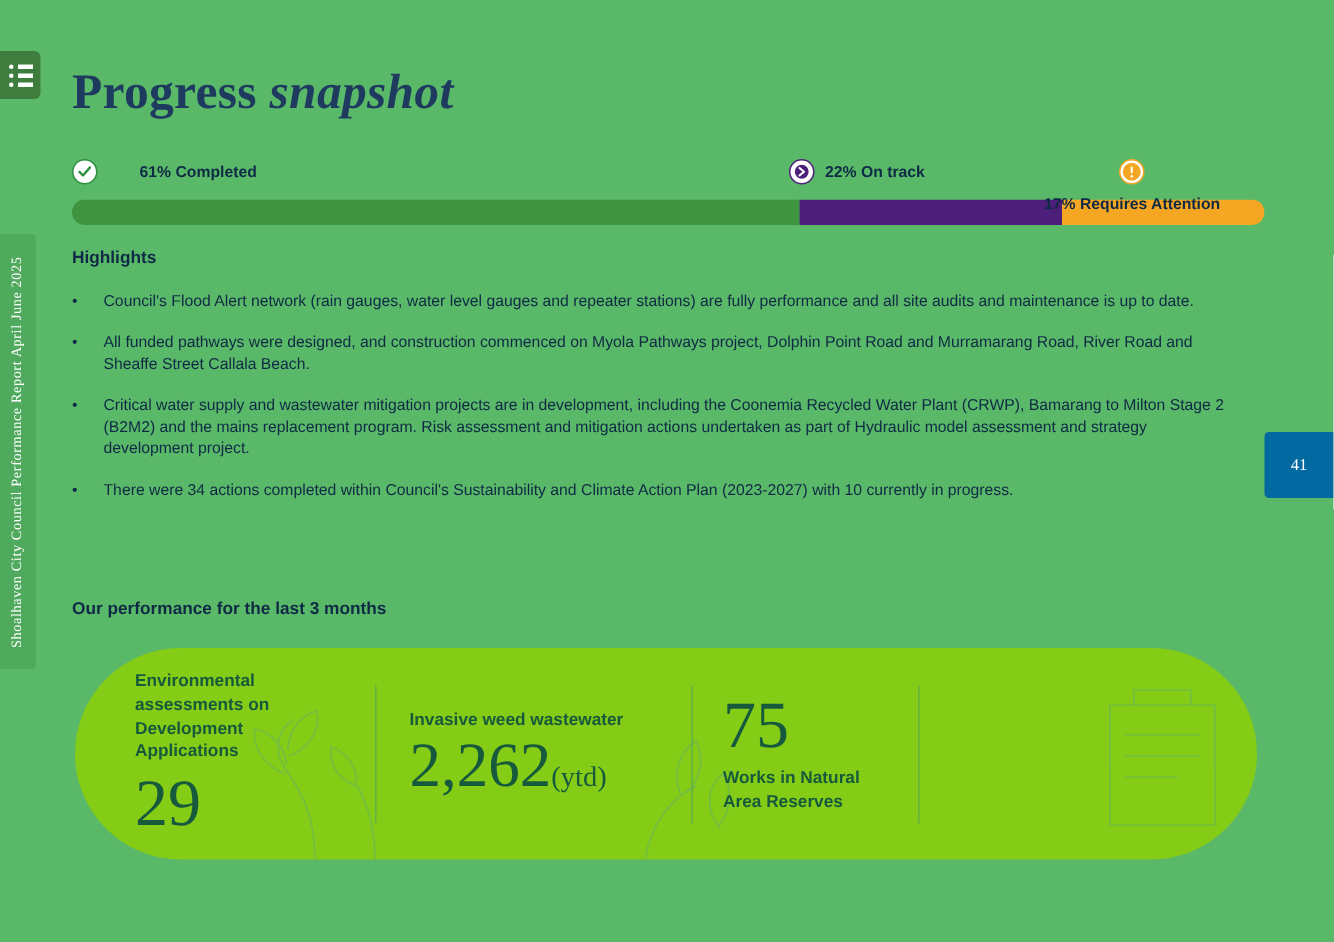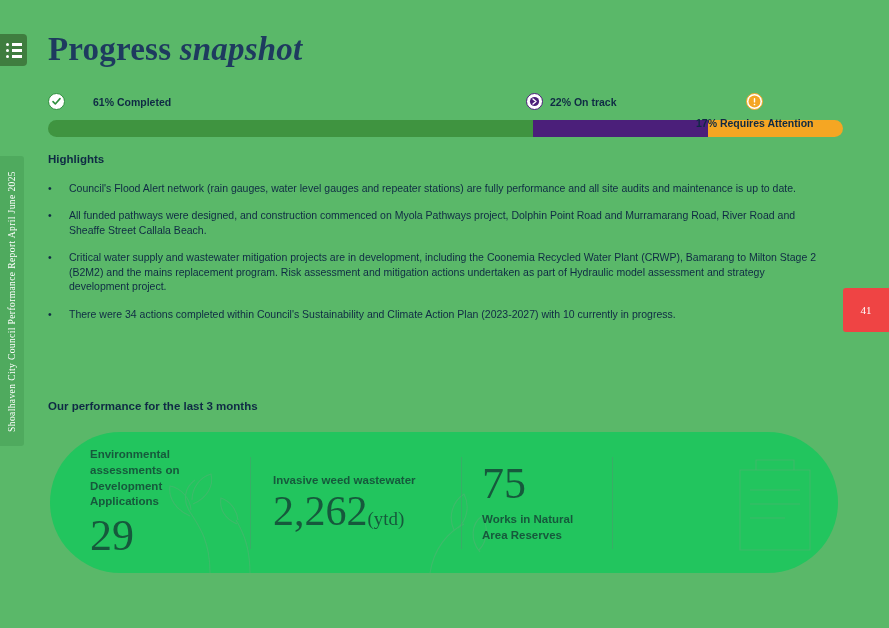--- a/index.html
+++ b/index.html
@@ -46,39 +46,39 @@
     letter-spacing: 0.4px;
     color: #ffffff;
     white-space: nowrap;
   }
 
   
   .page-tab {
     position: absolute;
     right: 0; top: 288px;
     width: 46px; height: 44px;
-    background: #ef4444;
+    background: #0369a1;
     border-radius: 3px 0 0 3px;
     display: flex; align-items: center; justify-content: center;
   }
   .page-tab span {
     font-family: "Liberation Serif", serif;
     font-size: 11px;
     color: #ffffff;
   }
 
   
   .content {
     position: absolute;
     left: 48px; top: 0;
     width: 800px; height: 628px;
   }
 
   .title {
-    margin-top: 31px;
+    margin-top: 44px;
     font-family: "Liberation Serif", serif;
     font-size: 33px;
     color: #1e3a5f;
     letter-spacing: 0.2px;
   }
   .title .em { font-style: italic; }
 
   
   .legend {
     position: relative;
@@ -148,21 +148,21 @@
     font-size: 11.5px;
     font-weight: bold;
     color: #0f2a44;
   }
 
   
   .capsule {
     position: absolute;
     top: 432px; left: 2px;
     width: 788px; height: 141px;
-    background: #22c55e;
+    background: #84cc16;
     border-radius: 71px;
     display: flex;
     align-items: center;
     overflow: hidden;
   }
   .capsule-deco { position: absolute; inset: 0; pointer-events: none; opacity: 0.45; }
 
   .stat {
     position: relative;
     z-index: 2;

